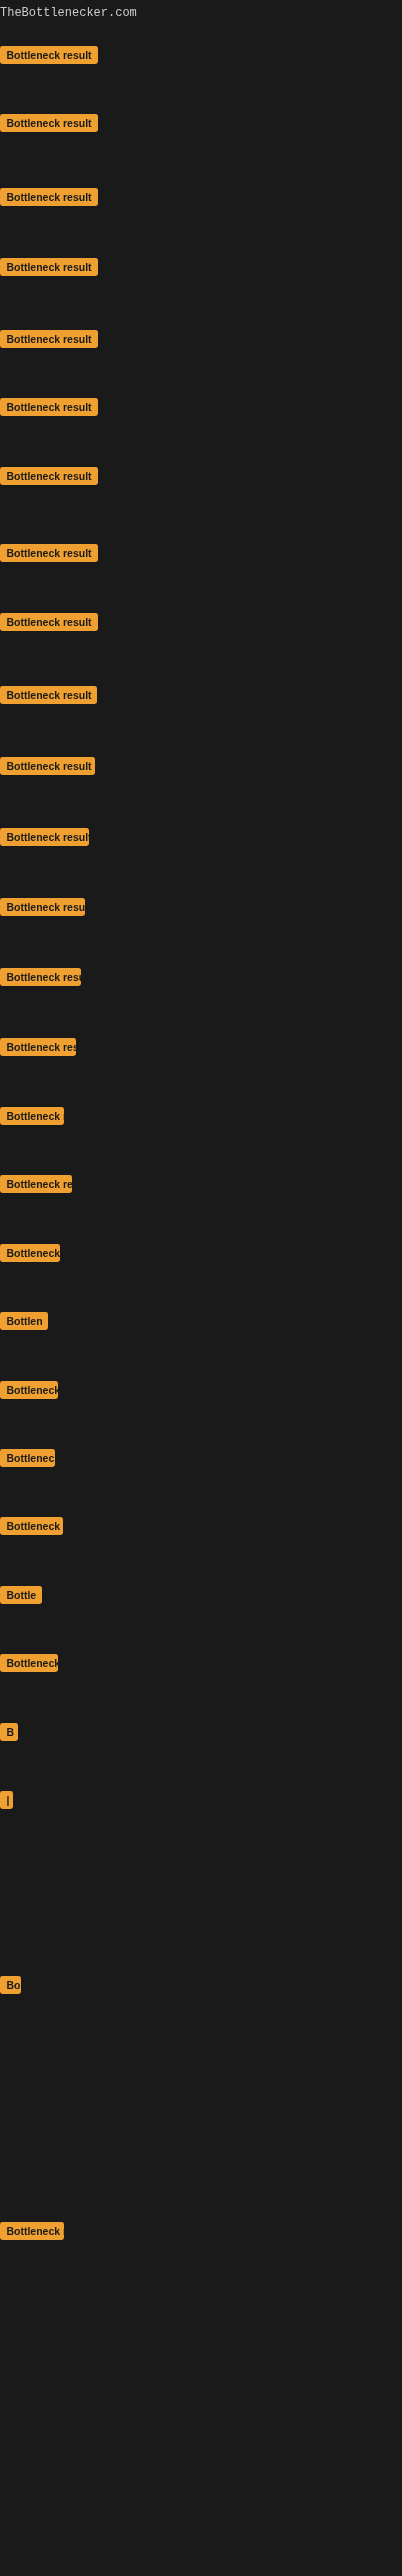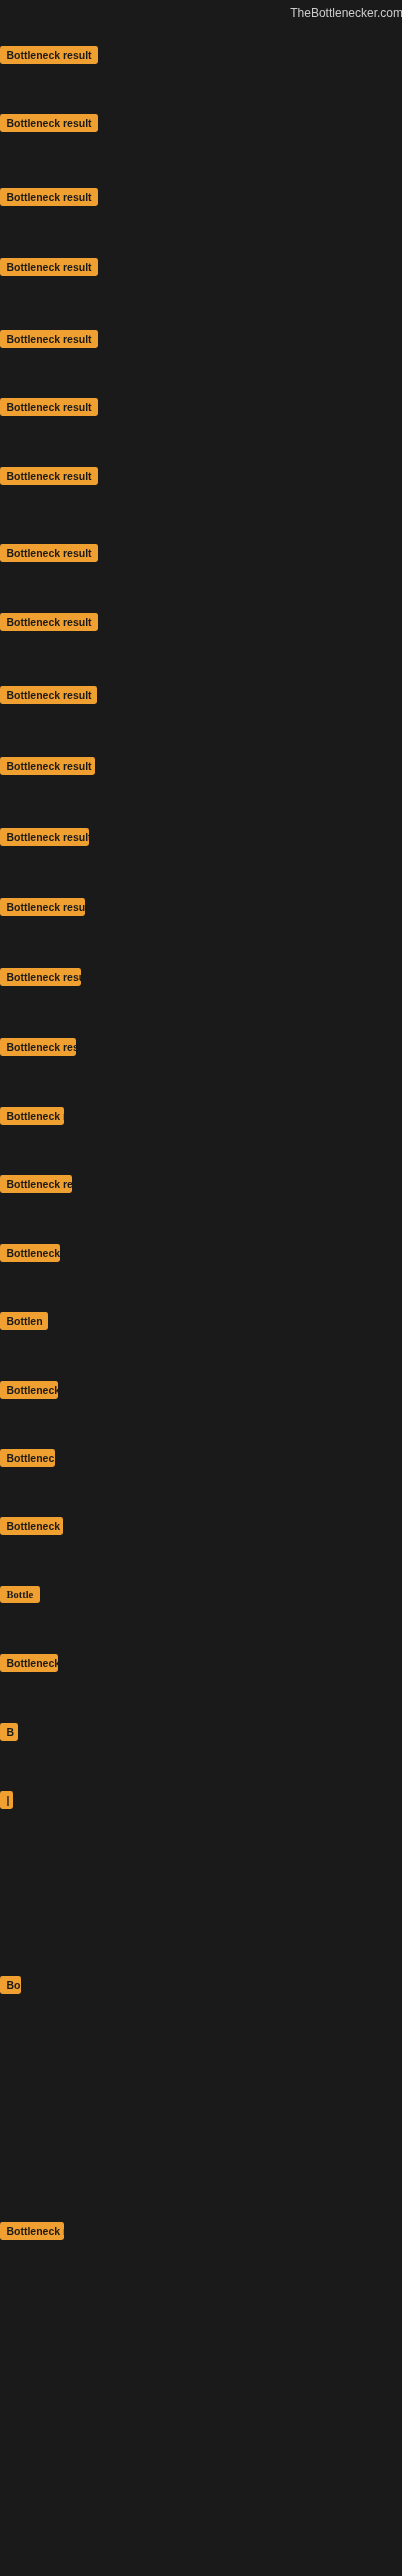--- a/index.html
+++ b/index.html
@@ -8,25 +8,26 @@
       box-sizing: border-box;
     }
     body {
       width: 403px;
       min-height: 2576px;
       background-color: #1a1a1a;
       font-family: Arial, sans-serif;
       position: relative;
     }
     .site-header {
-      text-align: right;
+      text-align: left;
       padding: 6.4px 0 3.2px 0;
       color: #cccccc;
       font-size: 12px;
       font-weight: normal;
+      font-family: Liberation Mono, monospace;
     }
     .bottleneck-item {
       position: absolute;
       left: 0;
       display: inline-block;
     }
     .bottleneck-badge {
       background-color: #f0a030;
       color: #1a1a1a;
       font-size: 10.5px;
@@ -60,19 +61,19 @@
 <div class="bottleneck-item" style="top: 898px;"><span class="bottleneck-badge" style="max-width: 85px;">Bottleneck result</span></div>
 <div class="bottleneck-item" style="top: 968px;"><span class="bottleneck-badge" style="max-width: 81px;">Bottleneck result</span></div>
 <div class="bottleneck-item" style="top: 1038px;"><span class="bottleneck-badge" style="max-width: 76px;">Bottleneck resul</span></div>
 <div class="bottleneck-item" style="top: 1107px;"><span class="bottleneck-badge" style="max-width: 64px;">Bottleneck r</span></div>
 <div class="bottleneck-item" style="top: 1175px;"><span class="bottleneck-badge" style="max-width: 72px;">Bottleneck resu</span></div>
 <div class="bottleneck-item" style="top: 1244px;"><span class="bottleneck-badge" style="max-width: 60px;">Bottleneck</span></div>
 <div class="bottleneck-item" style="top: 1312px;"><span class="bottleneck-badge" style="max-width: 48px; text-align: right;">Bottlen</span></div>
 <div class="bottleneck-item" style="top: 1381px;"><span class="bottleneck-badge" style="max-width: 58px;">Bottleneck</span></div>
 <div class="bottleneck-item" style="top: 1449px;"><span class="bottleneck-badge" style="max-width: 55px;">Bottleneck</span></div>
 <div class="bottleneck-item" style="top: 1517px;"><span class="bottleneck-badge" style="max-width: 63px;">Bottleneck r</span></div>
-<div class="bottleneck-item" style="top: 1586px;"><span class="bottleneck-badge" style="max-width: 42px; font-family: Liberation Serif, serif;">Bottle</span></div>
+<div class="bottleneck-item" style="top: 1586px;"><span class="bottleneck-badge" style="max-width: 42px;">Bottle</span></div>
 <div class="bottleneck-item" style="top: 1654px;"><span class="bottleneck-badge" style="max-width: 58px;">Bottleneck</span></div>
 <div class="bottleneck-item" style="top: 1723px;"><span class="bottleneck-badge" style="max-width: 17.7px;">B</span></div>
 <div class="bottleneck-item" style="top: 1791px;"><span class="bottleneck-badge" style="max-width: 8px;">|</span></div>
 <div class="bottleneck-item" style="top: 1976px;"><span class="bottleneck-badge" style="max-width: 21px;">Bo</span></div>
 <div class="bottleneck-item" style="top: 2222px;"><span class="bottleneck-badge" style="max-width: 64px;">Bottleneck r</span></div>
 
 
 </body></html>

